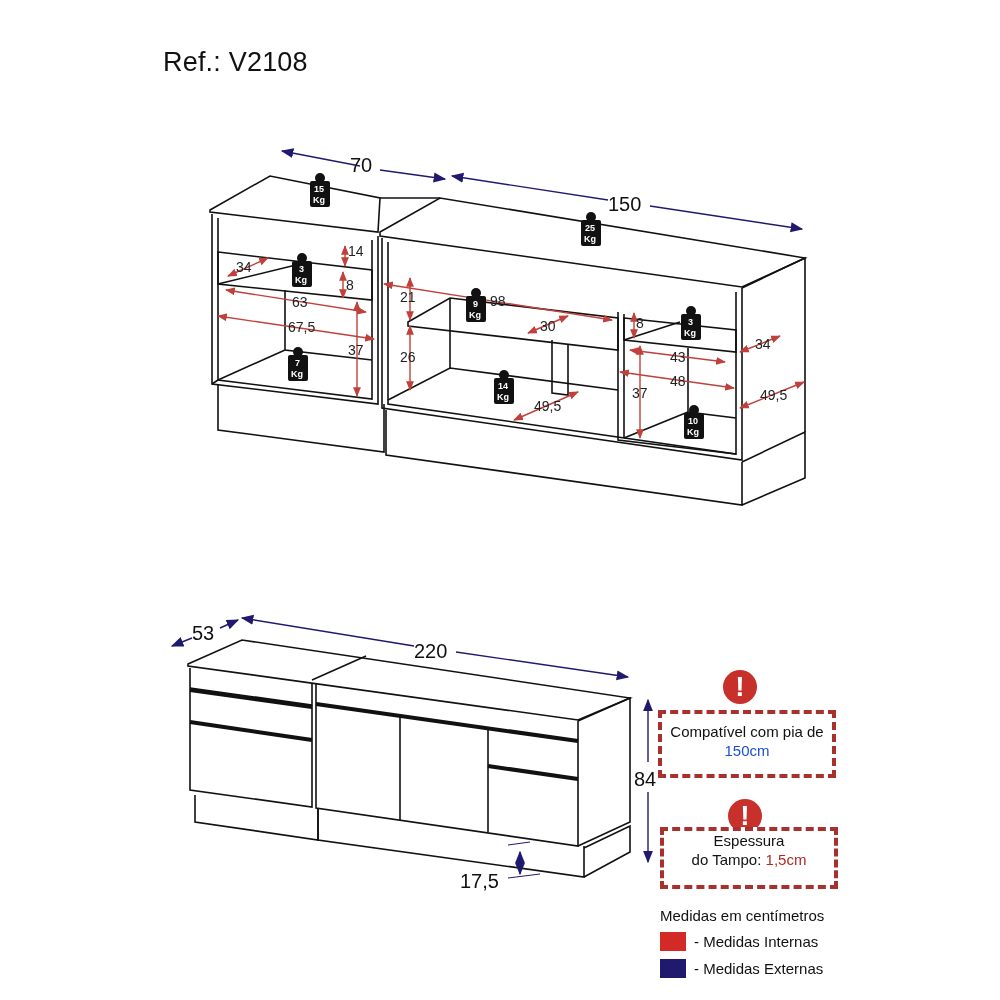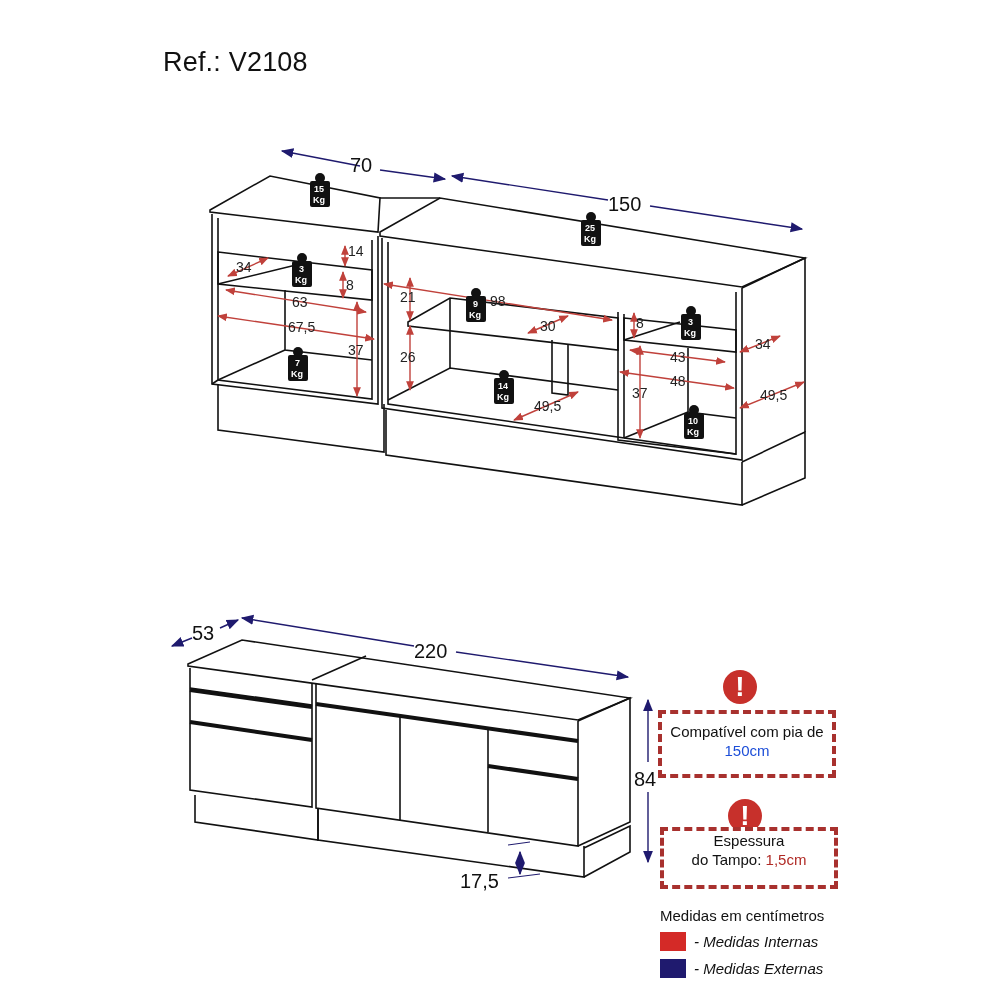--- a/index.html
+++ b/index.html
@@ -7,21 +7,21 @@
   .title{position:absolute;left:163px;top:10px;font-size:27px;letter-spacing:0.2px;margin-top:37px;}
   svg{position:absolute;left:0;top:0;}
   .dim-ext{font-size:20px;fill:#111;}
   .dim-int{font-size:14px;fill:#222;}
   .wtxt{font-size:9px;font-weight:bold;fill:#fff;}
   .notice{position:absolute;border:4px dashed #a8312e;background:#fff;text-align:center;font-size:15px;line-height:19px;color:#111;}
   .notice .hl{color:#1d4ed8;}
   .notice .hlb{color:#b02a25;font-weight:normal;}
   .alert{position:absolute;width:34px;height:34px;border-radius:50%;background:#c7302b;color:#fff;font-weight:bold;font-size:28px;line-height:34px;text-align:center;}
   .legend{position:absolute;left:660px;top:907px;font-size:15px;}
-  .legend .row{display:flex;align-items:center;margin-top:8px;font-style:italic;}
+  .legend .row{display:flex;align-items:center;margin-top:8px;}
   .legend .sw{width:26px;height:19px;margin-right:8px;}
 </style>
 </head>
 <body>
 
 <div class="title">Ref.: V2108</div>
 
 <svg width="1000" height="1000" viewBox="0 0 1000 1000">
   <defs>
     <marker id="ah-ext" viewBox="0 0 10 10" refX="9" refY="5" markerWidth="9" markerHeight="9" orient="auto-start-reverse">

